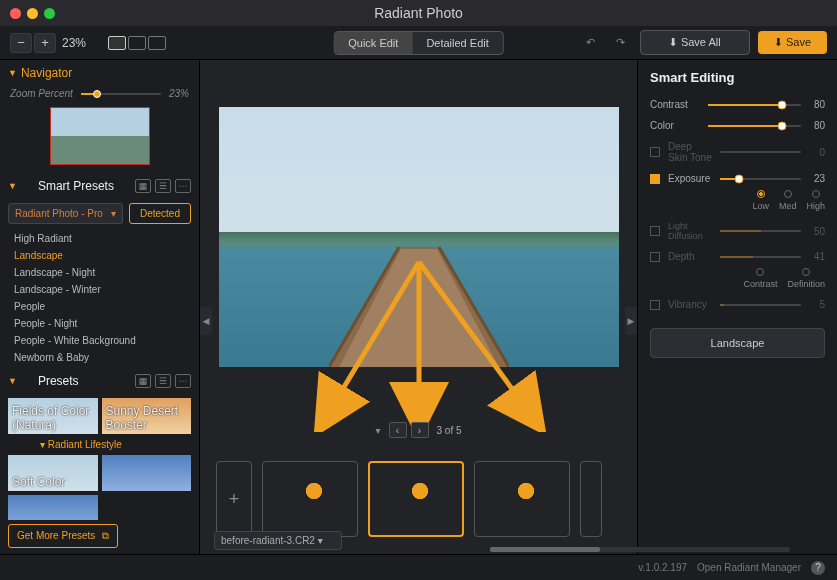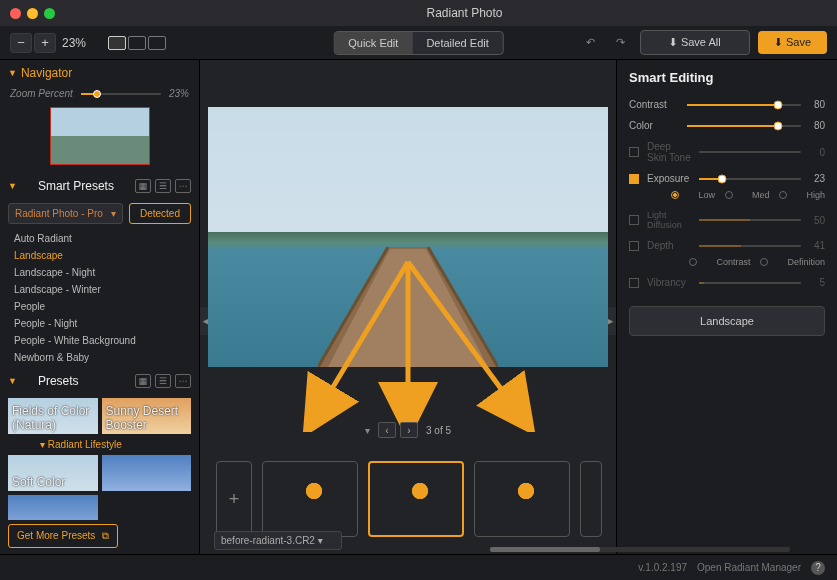--- a/index.html
+++ b/index.html
@@ -1,21 +1,21 @@
 <!DOCTYPE html>
 <html><head>
   <meta charset="utf-8">
   <style>
     * { margin: 0; padding: 0; box-sizing: border-box; font-family: -apple-system, BlinkMacSystemFont, "Segoe UI", sans-serif; }
     body { background: #1c1d21; color: #aaa; font-size: 11px; width: 837px; height: 580px; overflow: hidden; }
     .titlebar { height: 26px; background: #2a2a2e; display: flex; align-items: center; position: relative; }
     .traffic { display: flex; gap: 6px; padding-left: 10px; }
     .tl { width: 11px; height: 11px; border-radius: 50%; }
     .tl.r { background: #ff5f56; } .tl.y { background: #ffbd2e; } .tl.g { background: #27c93f; }
-    .title { position: absolute; left: 50%; transform: translateX(-50%); color: #ccc; font-size: 12px; margin-left: 46px; }
+    .title { position: absolute; left: 50%; transform: translateX(-50%); color: #ccc; font-size: 14px; }
     .toolbar { height: 34px; background: #1c1d21; border-bottom: 1px solid #000; display: flex; align-items: center; padding: 0 10px; gap: 8px; }
     .tbtn { background: #2d2e33; border: 1px solid #3a3b40; color: #ccc; width: 22px; height: 20px; border-radius: 3px; display: flex; align-items: center; justify-content: center; font-size: 13px; cursor: pointer; }
     .zoom-group { display: flex; gap: 2px; align-items: center; }
     .zoom-pct { color: #ccc; margin-left: 4px; font-size: 12px; }
     .layout-group { display: flex; gap: 2px; margin-left: 14px; }
     .layout-ic { width: 18px; height: 14px; border: 1px solid #777; border-radius: 2px; cursor: pointer; position: relative; }
     .layout-ic.active { border-color: #ccc; background: #333; }
     .mode-tabs { position: absolute; left: 50%; transform: translateX(-50%); display: flex; background: #2a2b30; border: 1px solid #555; border-radius: 4px; overflow: hidden; }
     .mode-tabs div { padding: 5px 14px; font-size: 11px; color: #ccc; cursor: pointer; }
     .mode-tabs div.active { background: #444; }
@@ -58,34 +58,34 @@
     .fbtn { width: 18px; height: 16px; border: 1px solid #555; border-radius: 2px; display: flex; align-items: center; justify-content: center; cursor: pointer; background: #2a2b30; }
     .add-tile { width: 36px; height: 76px; border: 1px solid #555; border-radius: 4px; display: flex; align-items: center; justify-content: center; color: #888; font-size: 18px; cursor: pointer; margin-left: 6px; }
     .ftile { width: 96px; height: 76px; border: 1px solid #555; border-radius: 4px; display: flex; align-items: center; justify-content: center; position: relative; }
     .ftile.sel { border: 2px solid #f0a020; }
     .spinner { width: 50px; height: 50px; position: relative; }
     .petal { position: absolute; left: 50%; top: 50%; width: 8px; height: 16px; background: #f0a020; border-radius: 4px; transform-origin: center -8px; }
     .filedd { position: absolute; bottom: 4px; left: 14px; background: #2a2b30; border: 1px solid #444; padding: 3px 18px 3px 6px; border-radius: 3px; font-size: 10px; color: #aaa; cursor: pointer; }
     .scroll-track { position: absolute; bottom: 2px; left: 290px; width: 300px; height: 5px; background: #333; border-radius: 2px; }
     .scroll-thumb { width: 110px; height: 100%; background: #666; border-radius: 2px; }
     .side-handle { position: absolute; top: 50%; width: 12px; height: 28px; background: #2a2b30; display: flex; align-items: center; justify-content: center; color: #888; font-size: 9px; cursor: pointer; }
-    .right { width: 221px; background: #1c1d21; border-left: 1px solid #000; padding: 10px 12px; overflow: hidden; }
+    .right { width: 200px; background: #1c1d21; border-left: 1px solid #000; padding: 10px 12px; overflow: hidden; }
     .se-title { color: #eee; font-size: 13px; font-weight: 600; margin-bottom: 14px; }
     .srow { display: flex; align-items: center; margin-bottom: 10px; gap: 6px; }
     .srow .lbl { width: 52px; font-size: 10px; color: #aaa; }
     .srow .cb { width: 10px; height: 10px; border: 1px solid #555; margin-right: 2px; flex-shrink: 0; cursor: pointer; }
     .srow .cb.on { background: #f0a020; border-color: #f0a020; }
     .srow .sl { flex: 1; height: 2px; background: #444; position: relative; border-radius: 1px; }
     .srow .sl .fill { position: absolute; height: 100%; left: 0; background: #f0a020; }
     .srow .sl .th { position: absolute; top: 50%; width: 9px; height: 9px; background: #fff; border: 1px solid #f0a020; border-radius: 50%; transform: translate(-50%,-50%); }
     .srow .val { width: 18px; text-align: right; font-size: 10px; color: #aaa; }
     .srow.dim .lbl, .srow.dim .val { color: #555; }
     .srow.dim .sl .fill { background: #7a5a30; }
     .radios { display: flex; gap: 10px; justify-content: flex-end; margin: -4px 0 10px; font-size: 9px; color: #888; }
-    .radio { display: flex; align-items: center; gap: 19px; cursor: pointer; }
+    .radio { display: flex; align-items: center; gap: 3px; cursor: pointer; flex-direction: column; }
     .rdot { width: 8px; height: 8px; border: 1px solid #666; border-radius: 50%; }
     .rdot.on { border-color: #f0a020; background: radial-gradient(#f0a020 40%, transparent 45%); }
     .landscape-btn { width: 100%; margin-top: 8px; background: #2d2e33; border: 1px solid #444; color: #ccc; padding: 8px; border-radius: 4px; cursor: pointer; font-size: 11px; }
     .statusbar { height: 26px; background: #1c1d21; border-top: 1px solid #000; display: flex; align-items: center; padding: 0 12px; font-size: 10px; color: #777; }
     .statusbar .r { margin-left: auto; display: flex; gap: 10px; align-items: center; }
     .help { width: 14px; height: 14px; border-radius: 50%; background: #555; color: #ccc; display: flex; align-items: center; justify-content: center; font-size: 10px; cursor: pointer; }
     .sky { background: linear-gradient(#b5d0e0, #d0e0ea); } .sunset { background: linear-gradient(#e0a060, #f0d0a0); } .blue { background: linear-gradient(#5080c0, #90b0e0); }
   </style>
 </head>
 <body>
@@ -147,21 +147,21 @@
         </div>
     </div>
     <div class="preset-select">
       <div class="preset-dd">
           <span>Radiant Photo - Pro</span>
           <span>▾</span>
         </div>
       <div class="detected">Detected</div>
     </div>
     <div class="preset-list" id="preset-list">
-        <div class="preset-item">Auto Radiant</div>
+        <div class="preset-item">High Radiant</div>
         <div class="preset-item sel">Landscape</div>
         <div class="preset-item">Landscape - Night</div>
         <div class="preset-item">Landscape - Winter</div>
         <div class="preset-item">People</div>
         <div class="preset-item">People - Night</div>
         <div class="preset-item">People - White Background</div>
         <div class="preset-item">Newborn &amp; Baby</div>
         <div class="preset-item">Animals</div>
       </div>
 

